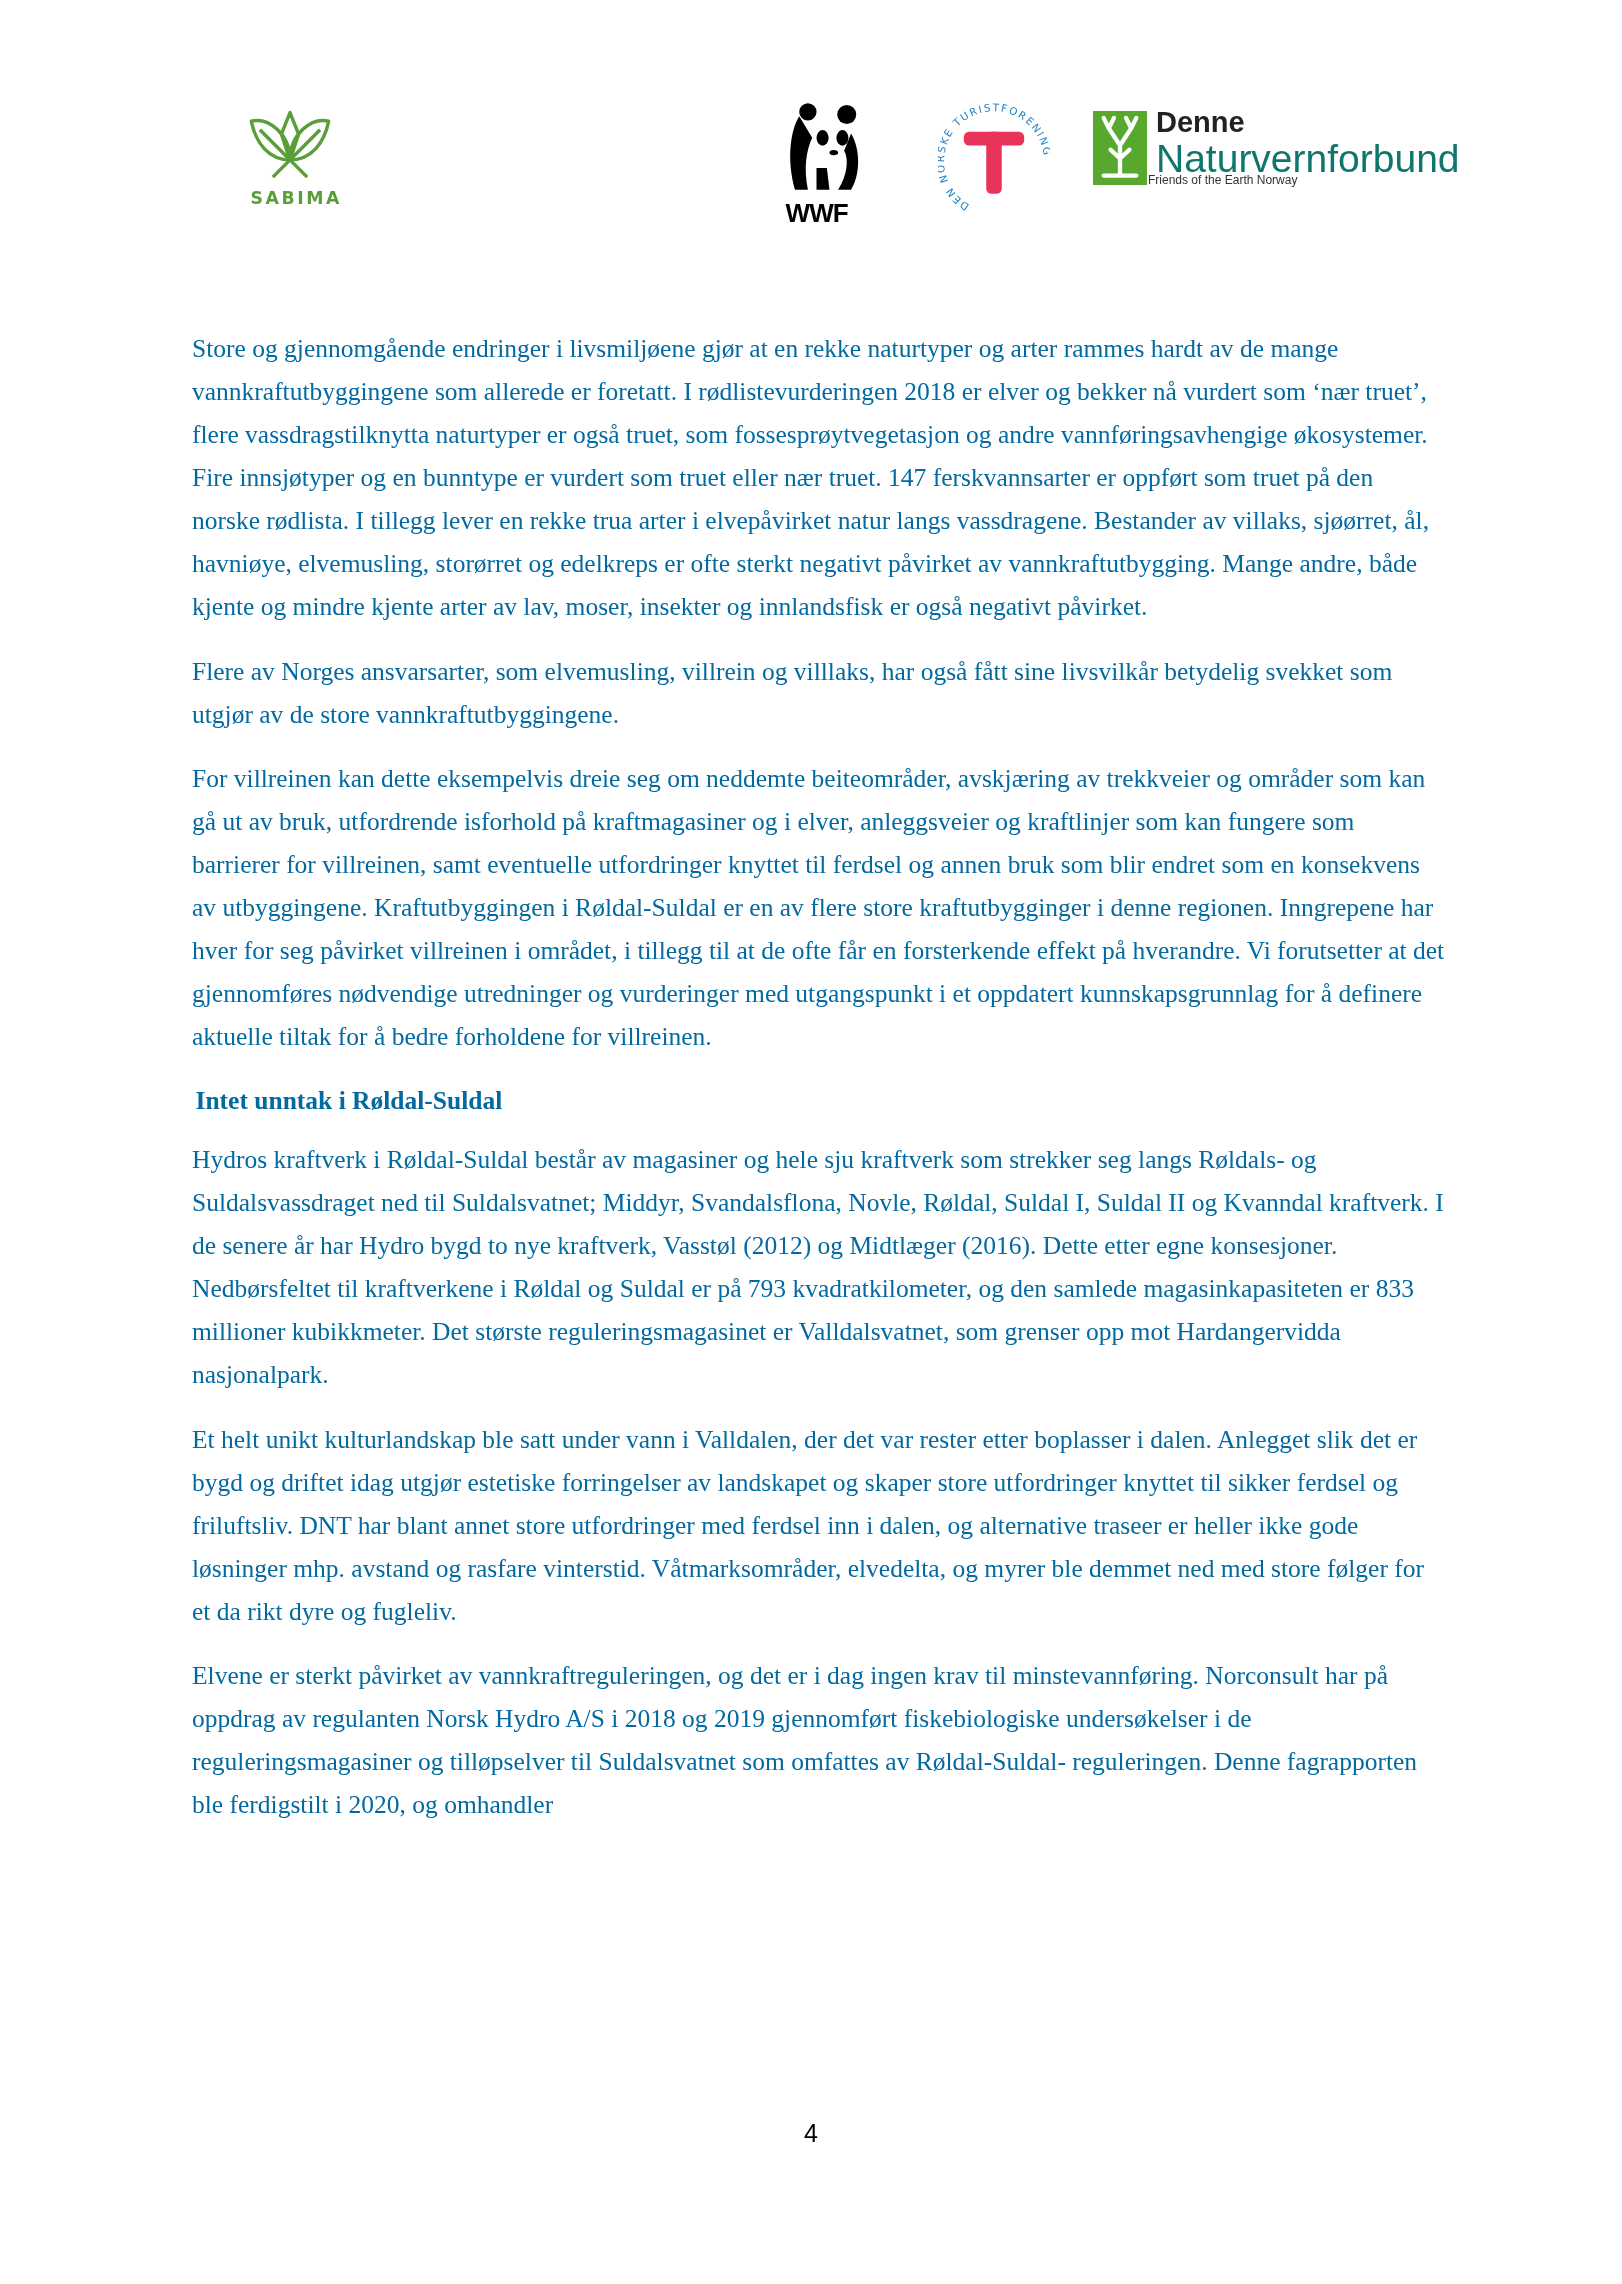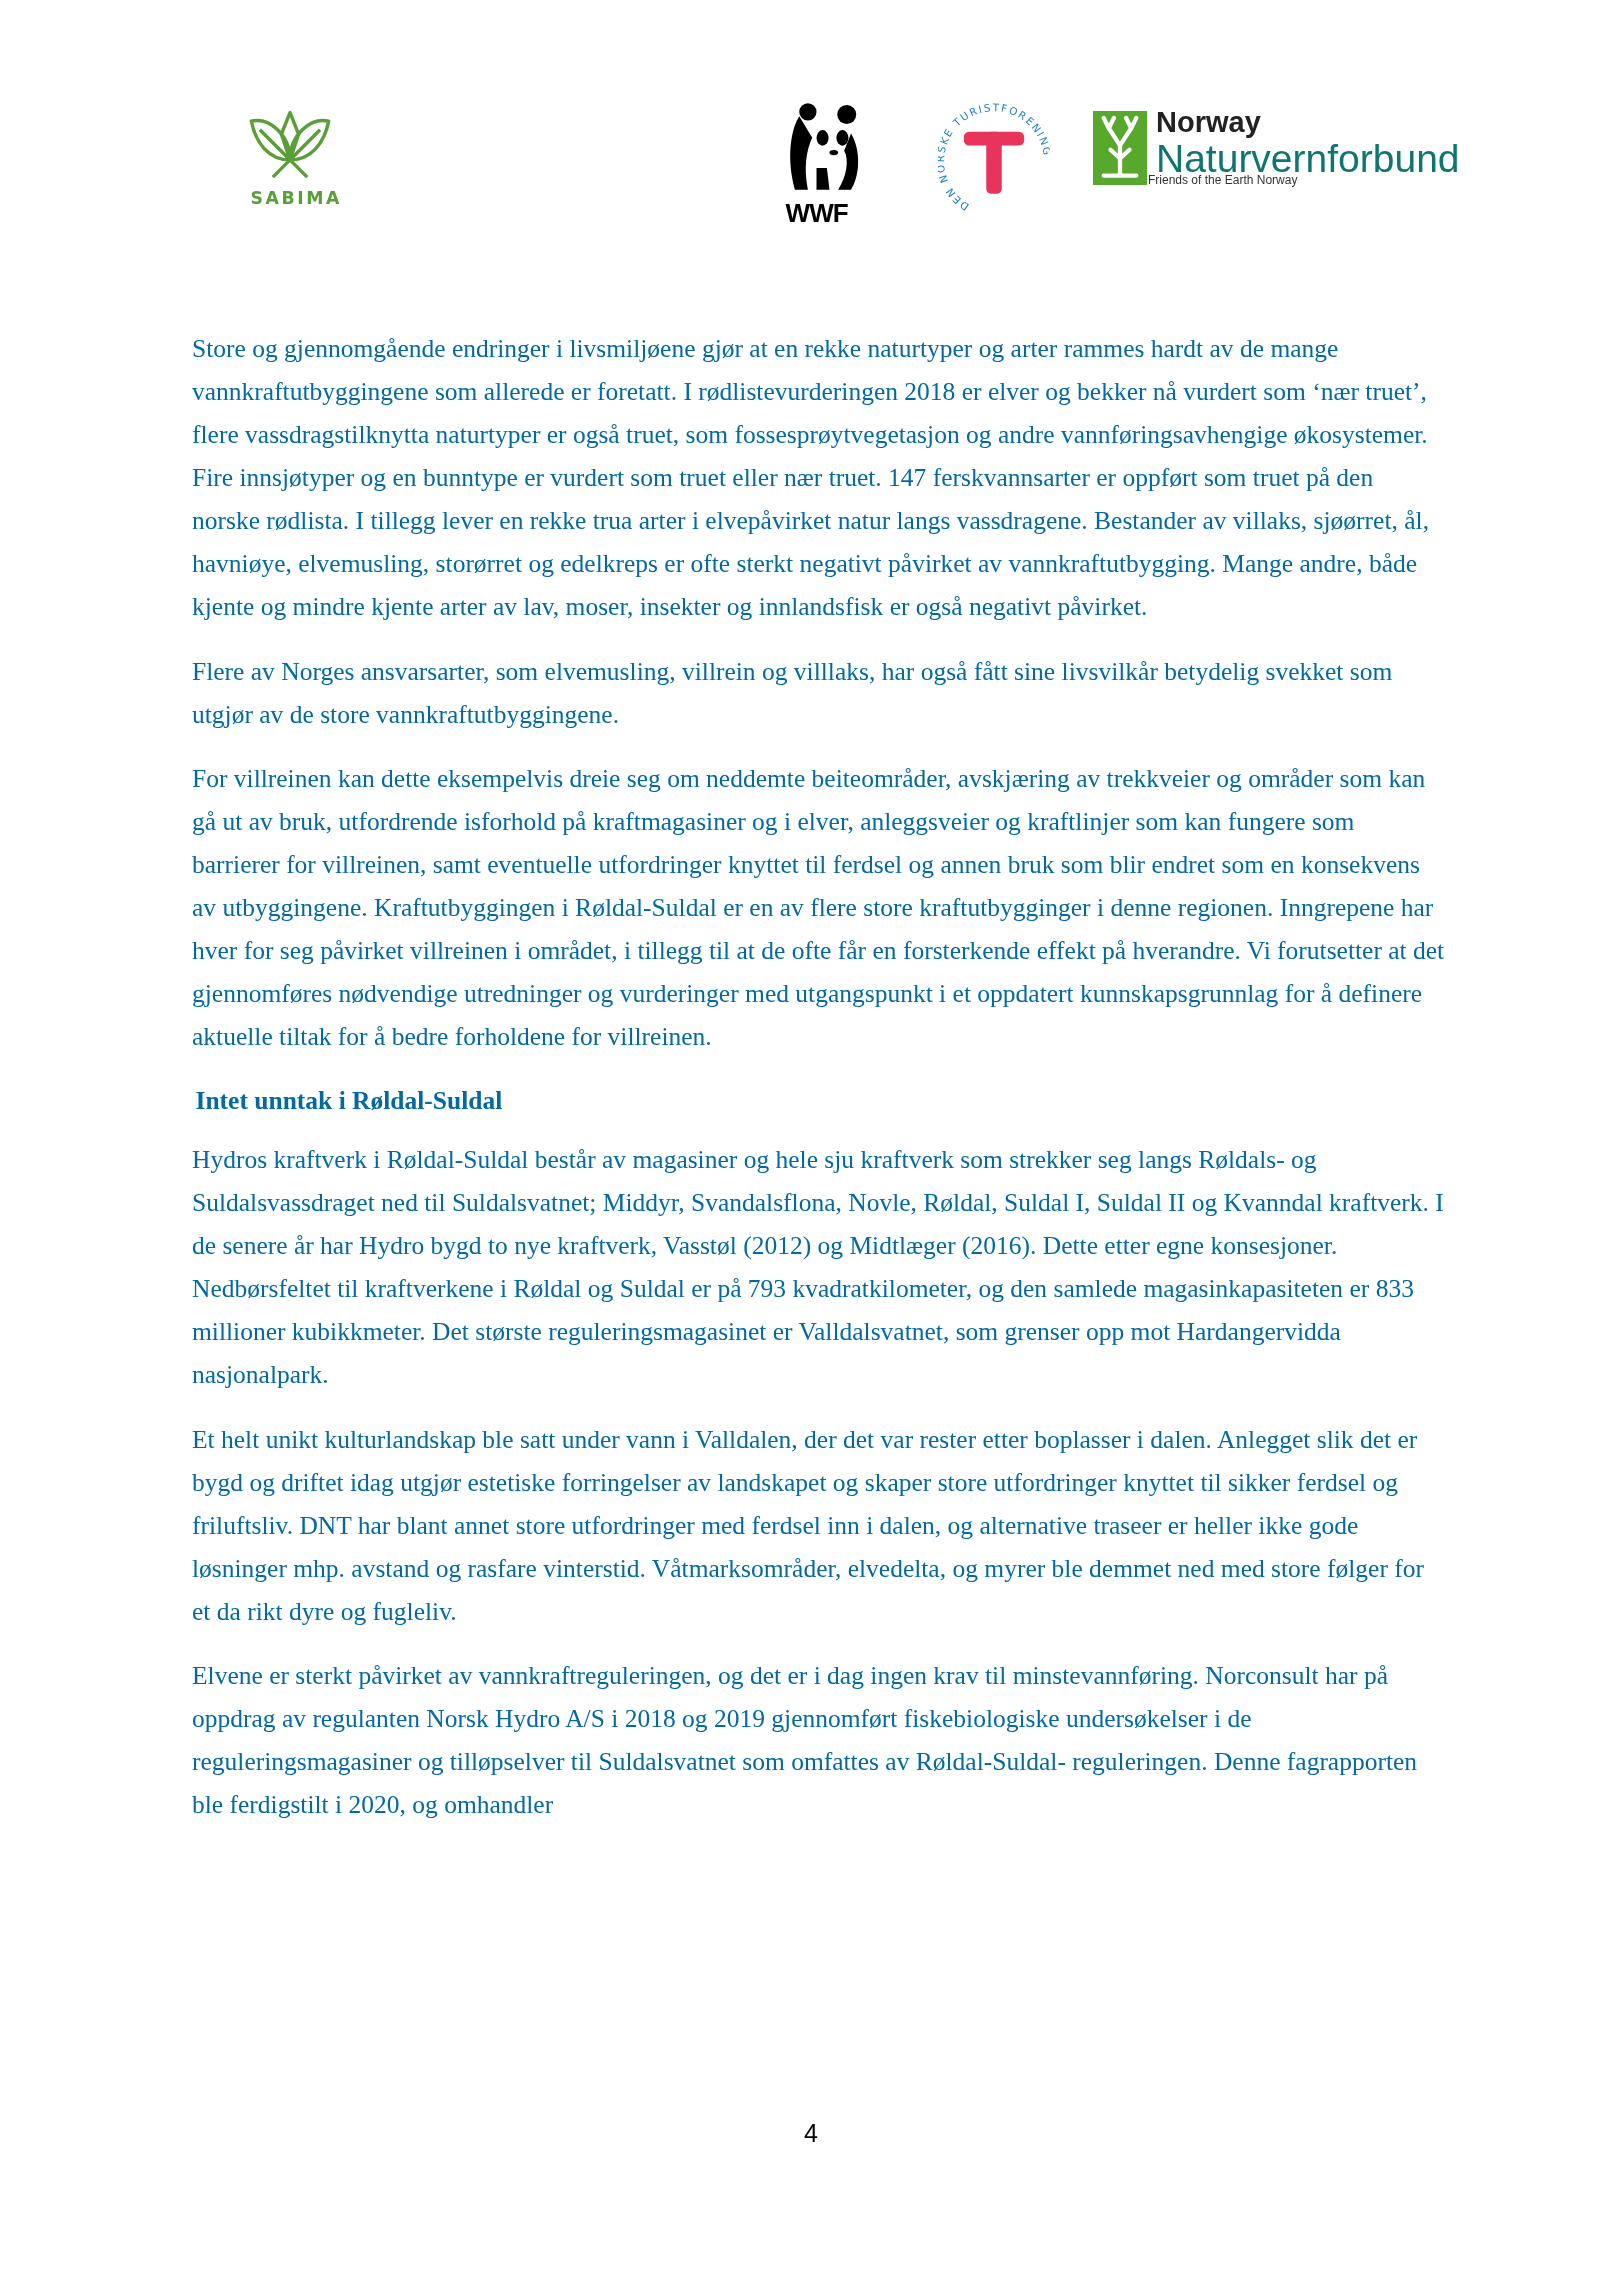--- a/index.html
+++ b/index.html
@@ -92,21 +92,21 @@
   </div>
 
   <div class="logo nnv">
     <div class="box">
       <svg width="54" height="74" viewBox="0 0 62 86">
         <g stroke="#fff" stroke-width="5" fill="none" stroke-linecap="round">
           <path d="M31 75 L31 40 M31 40 L18 20 M18 20 L12 8 M18 20 L24 8 M31 40 L44 20 M44 20 L38 8 M44 20 L50 8 M12 75 L50 75 M31 55 L20 45 M31 55 L42 45"></path>
         </g>
       </svg>
     </div>
-    <div class="n1">Norway</div>
+    <div class="n1">Denne</div>
     <div class="n2">Naturvernforbund</div>
     <div class="n3">Friends of the Earth Norway</div>
   </div>
 </div>
 
 <div class="content">
   <p>Store og gjennomgående endringer i livsmiljøene gjør at en rekke naturtyper og arter rammes hardt av de mange vannkraftutbyggingene som allerede er foretatt. I rødlistevurderingen 2018 er elver og bekker nå vurdert som ‘nær truet’, flere vassdragstilknytta naturtyper er også truet, som fossesprøytvegetasjon og andre vannføringsavhengige økosystemer. Fire innsjøtyper og en bunntype er vurdert som truet eller nær truet. 147 ferskvannsarter er oppført som truet på den norske rødlista. I tillegg lever en rekke trua arter i elvepåvirket natur langs vassdragene. Bestander av villaks, sjøørret, ål, havniøye, elvemusling, storørret og edelkreps er ofte sterkt negativt påvirket av vannkraftutbygging. Mange andre, både kjente og mindre kjente arter av lav, moser, insekter og innlandsfisk er også negativt påvirket.</p>
   <p>Flere av Norges ansvarsarter, som elvemusling, villrein og villlaks, har også fått sine livsvilkår betydelig svekket som utgjør av de store vannkraftutbyggingene.</p>
   <p>For villreinen kan dette eksempelvis dreie seg om neddemte beiteområder, avskjæring av trekkveier og områder som kan gå ut av bruk, utfordrende isforhold på kraftmagasiner og i elver, anleggsveier og kraftlinjer som kan fungere som barrierer for villreinen, samt eventuelle utfordringer knyttet til ferdsel og annen bruk som blir endret som en konsekvens av utbyggingene. Kraftutbyggingen i Røldal-Suldal er en av flere store kraftutbygginger i denne regionen. Inngrepene har hver for seg påvirket villreinen i området, i tillegg til at de ofte får en forsterkende effekt på hverandre. Vi forutsetter at det gjennomføres nødvendige utredninger og vurderinger med utgangspunkt i et oppdatert kunnskapsgrunnlag for å definere aktuelle tiltak for å bedre forholdene for villreinen.</p>
   <h2>Intet unntak i Røldal-Suldal</h2>

